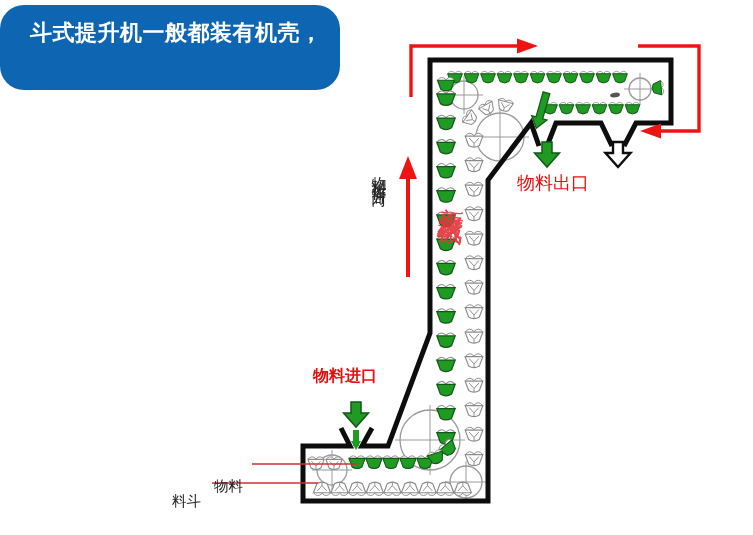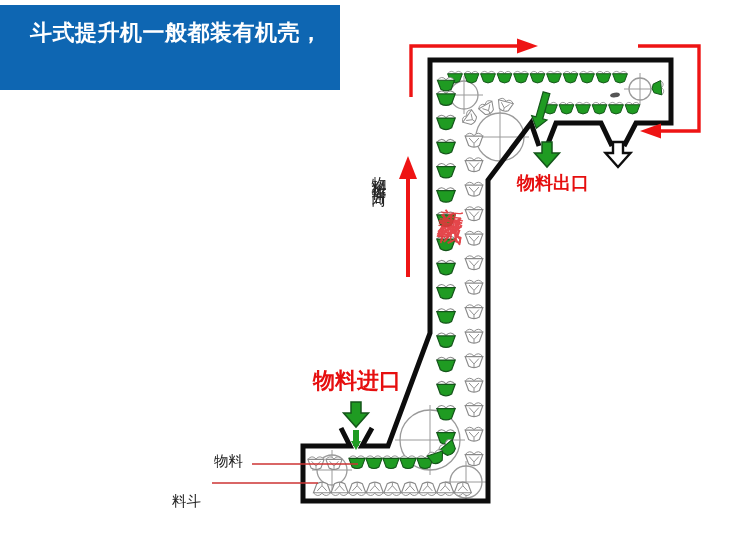--- a/index.html
+++ b/index.html
@@ -8,30 +8,31 @@
     background:var(--background,#fff);
     font-family:"Liberation Sans","DejaVu Sans",sans-serif;
   }
   .banner{
     position:absolute;left:0;top:5px;width:340px;height:85px;
     background:var(--banner-blue,#0e66b2);
     color:var(--banner-text,#fff);
     box-sizing:border-box;padding:11px 0 0 30px;
     font-size:22px;font-weight:bold;line-height:33px;
     letter-spacing:0.5px;
+    border-radius:24px;
   }
   .diagram-svg{position:absolute;left:0;top:0;}
   .lbl{position:absolute;white-space:nowrap;}
   .lbl-vert{
     left:369px;top:165px;writing-mode:vertical-rl;text-orientation:upright;
     font-size:15px;letter-spacing:3px;color:var(--text-black,#222);
   }
-  .lbl-outlet{left:517px;top:171px;font-size:18px;font-weight:bold;color:var(--label-red,#e60f0f);}
-  .lbl-inlet{left:313px;top:366px;font-size:22px;font-weight:bold;color:var(--label-red,#e60f0f);}
-  .lbl-material{left:214px;top:452px;font-size:14.5px;color:var(--text-black,#222);}
+  .lbl-outlet{left:517px;top:171px;font-size:18px;font-weight:normal;color:var(--label-red,#e60f0f);}
+  .lbl-inlet{left:313px;top:366px;font-size:16px;font-weight:bold;color:var(--label-red,#e60f0f);}
+  .lbl-material{left:214px;top:477px;font-size:14.5px;color:var(--text-black,#222);}
   .lbl-bucket{left:172px;top:472px;font-size:14.5px;color:var(--text-black,#222);margin-top:20px;}
   .watermark{
     left:437px;top:188px;writing-mode:vertical-rl;text-orientation:upright;
     font-size:26px;letter-spacing:2px;color:var(--watermark-red,#e2383d);
     font-family:"Liberation Serif","DejaVu Serif",serif;
     transform:rotate(6deg);transform-origin:top center;opacity:.92;
   }
 </style>
 </head>
 <body>

